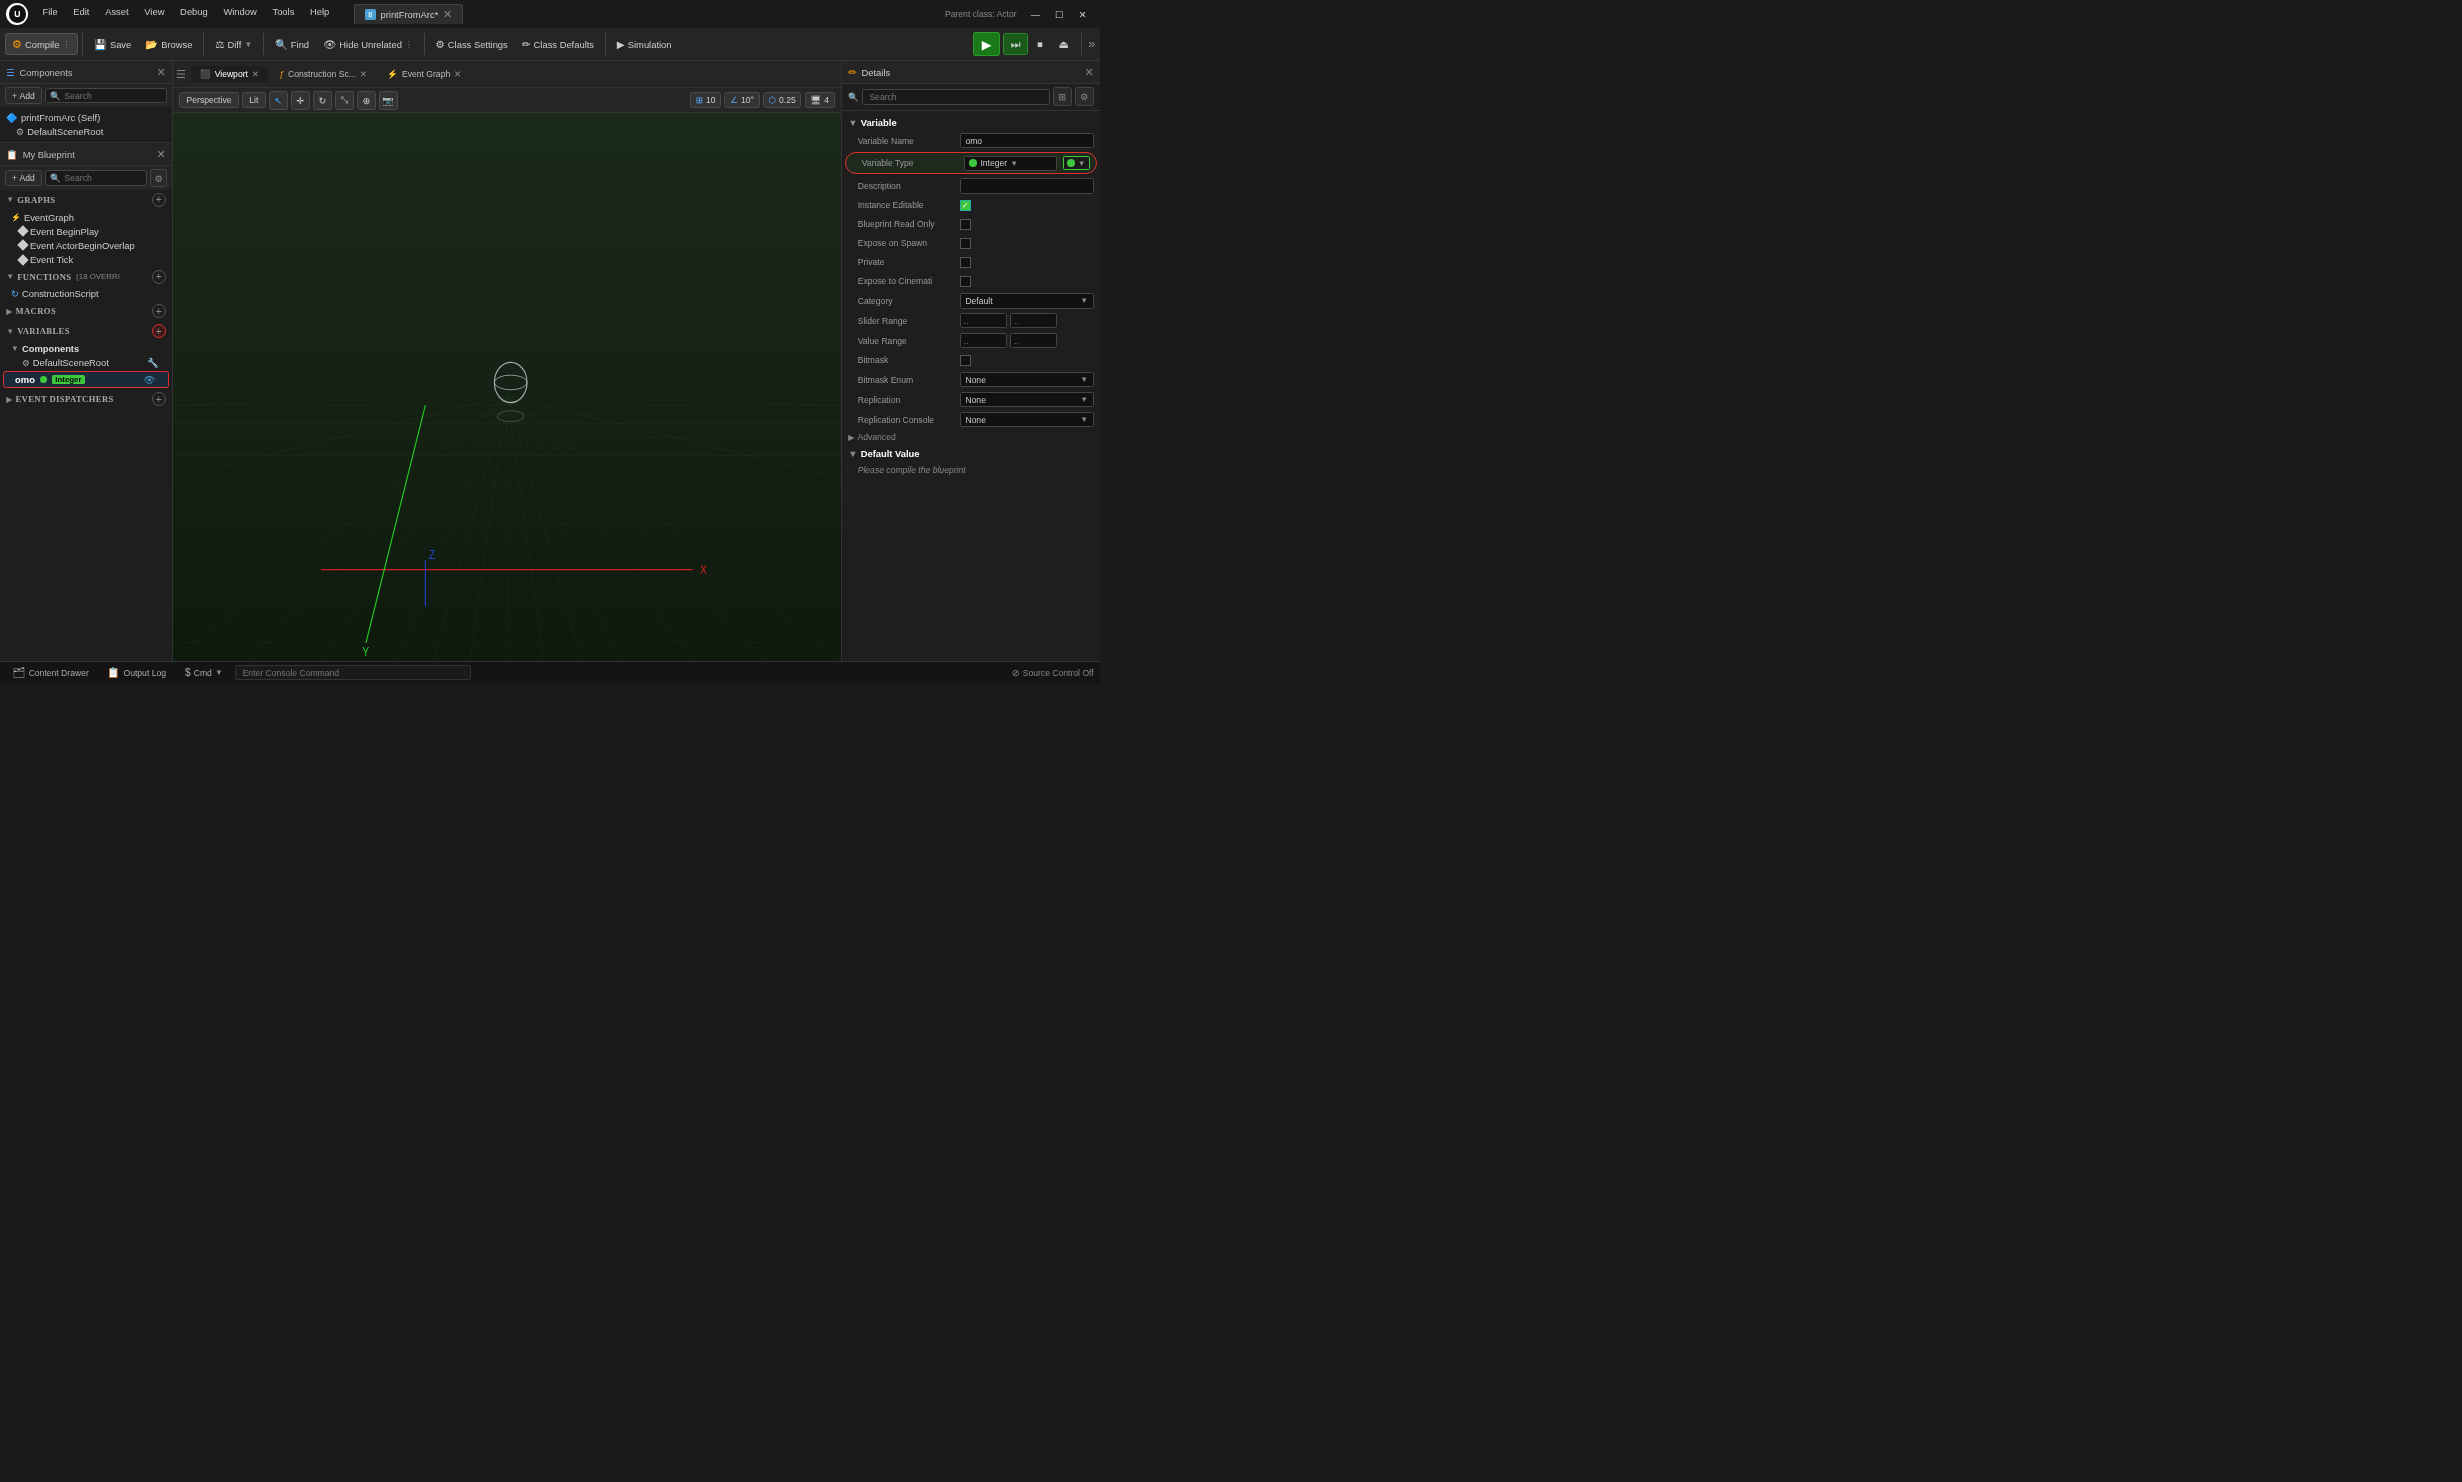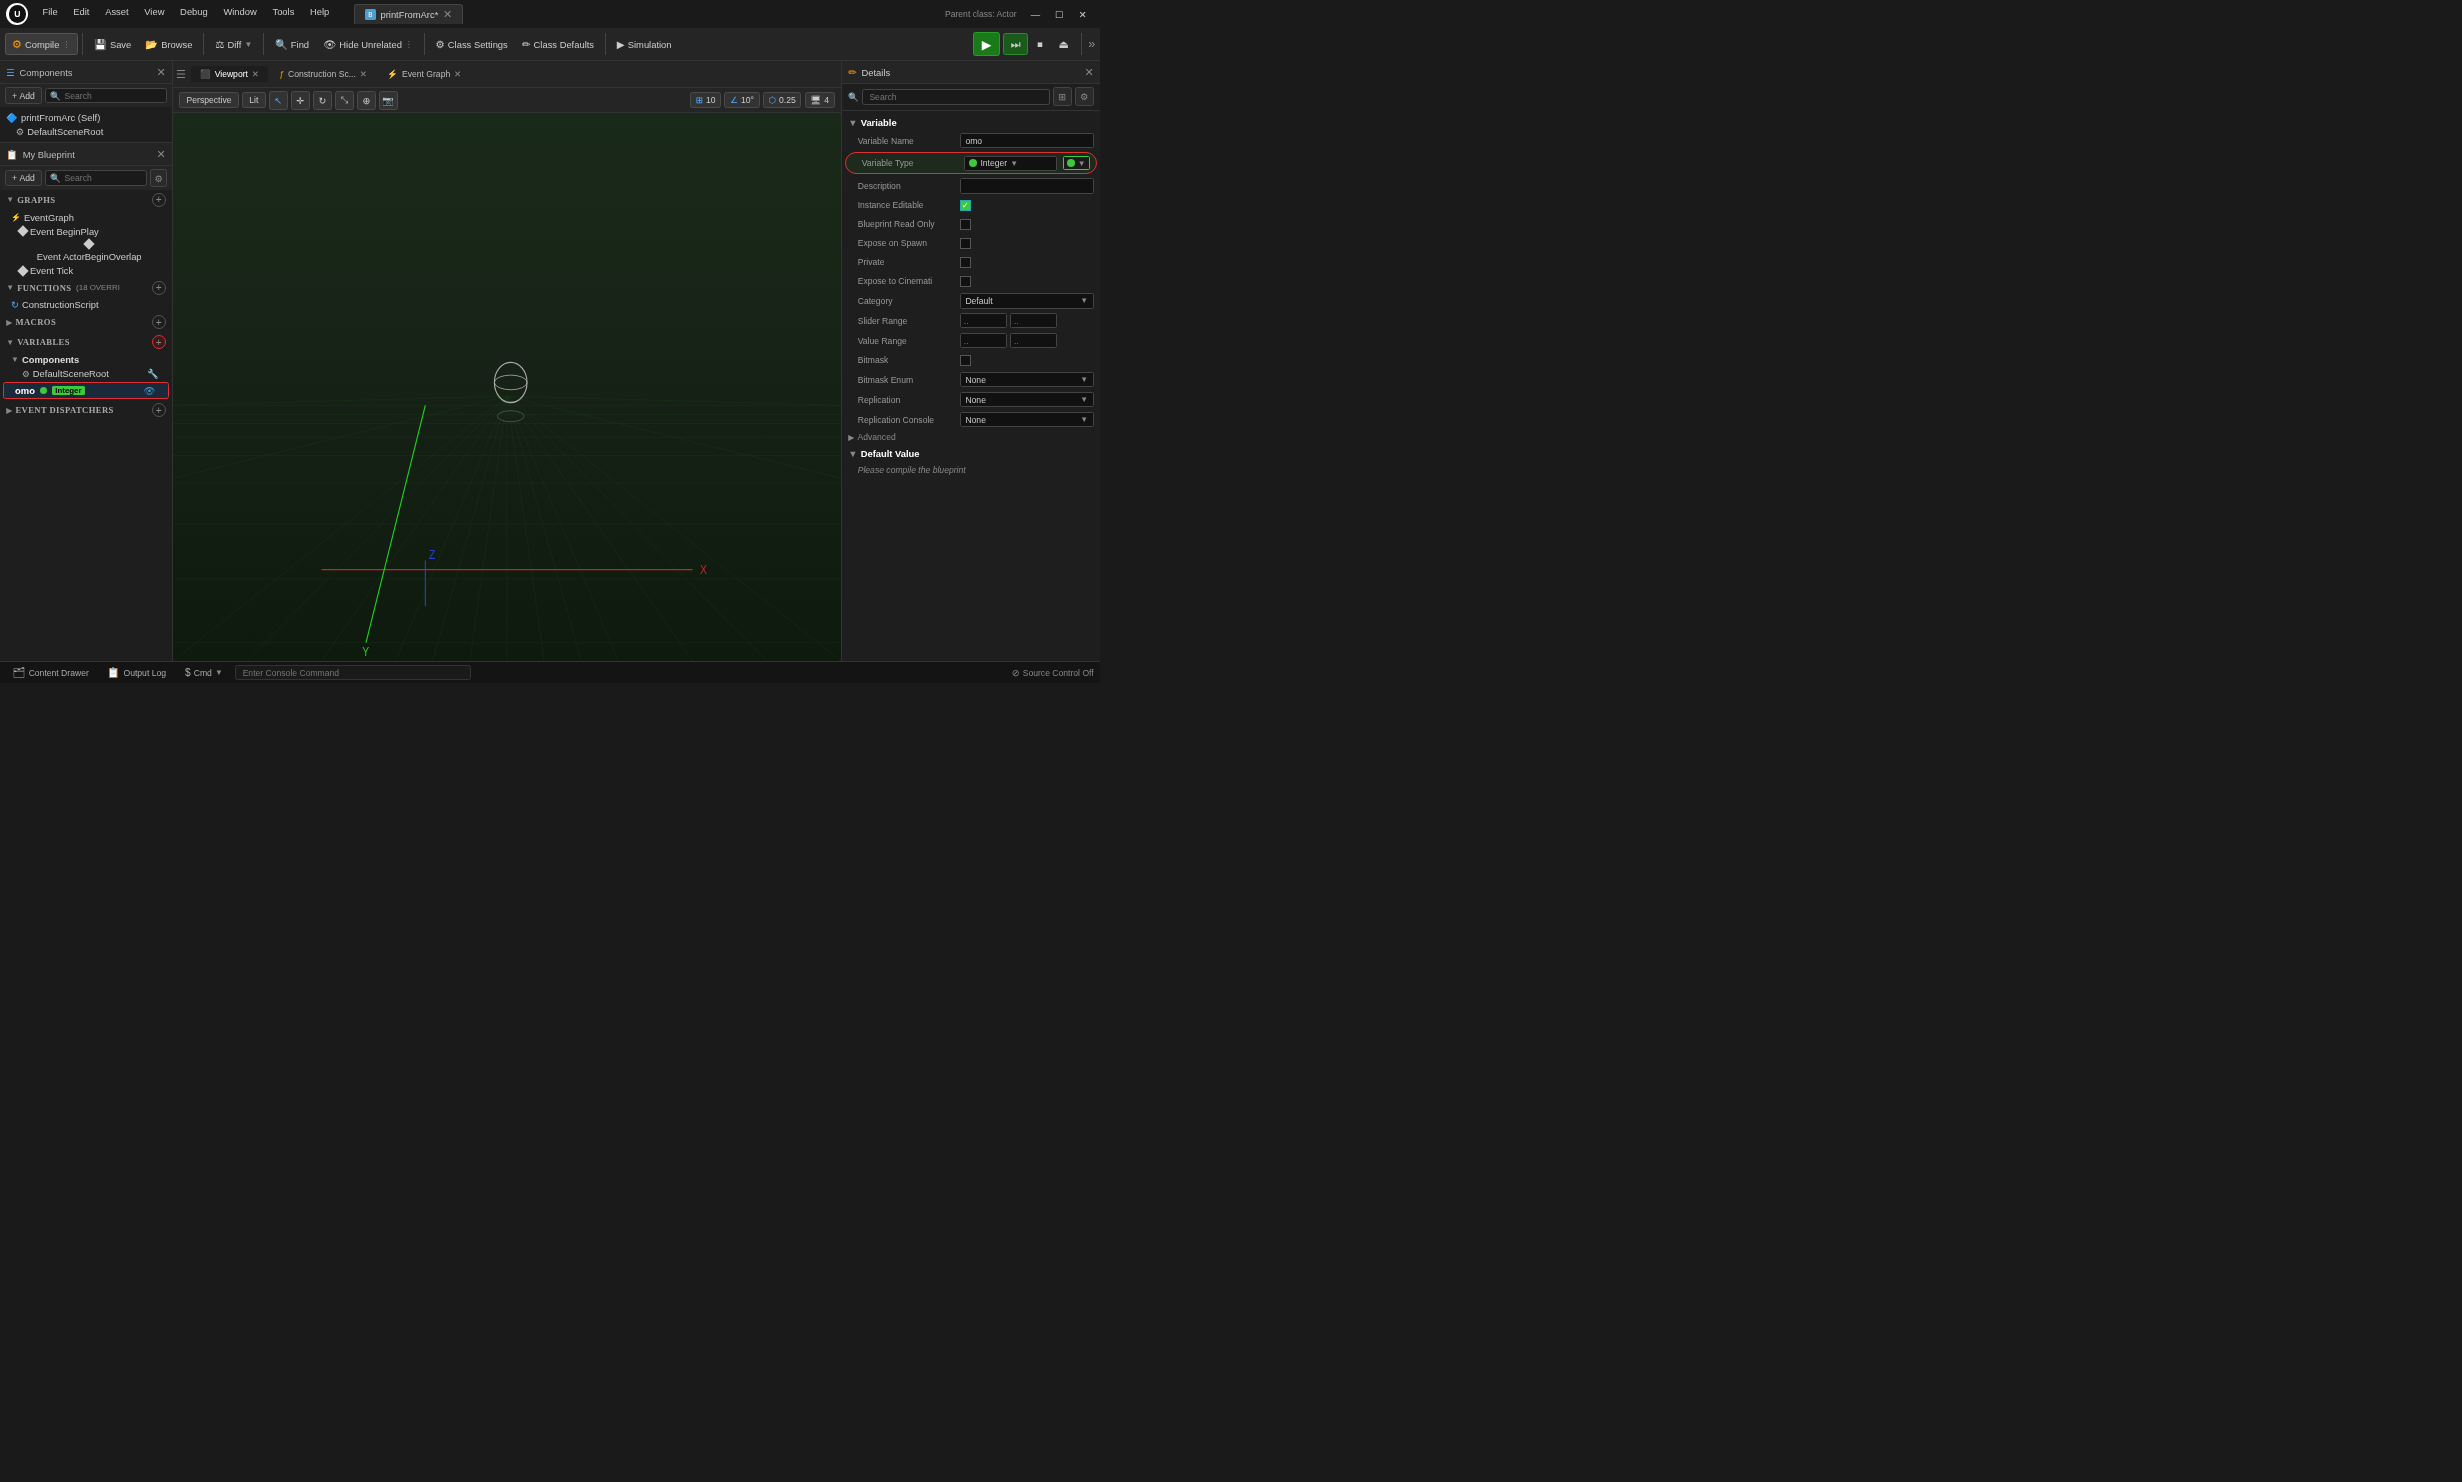--- a/index.html
+++ b/index.html
@@ -792,21 +792,21 @@
           <div class="cat-add-btn">+</div>
         </div>
         <div class="tree-item" style="padding-left:11px;">
           <span style="color:#888;font-size:7.9px;">⚡</span>
           <span>EventGraph</span>
         </div>
         <div class="tree-item" style="padding-left:19px;">
           <div class="diamond-icon"></div>
           <span>Event BeginPlay</span>
         </div>
-        <div class="tree-item" style="padding-left:19px;flex-direction:column;">
+        <div class="tree-item" style="padding-left:19px;">
           <div class="diamond-icon"></div>
           <span>Event ActorBeginOverlap</span>
         </div>
         <div class="tree-item" style="padding-left:19px;">
           <div class="diamond-icon"></div>
           <span>Event Tick</span>
         </div>
 
         <div class="tree-category">
           <span style="color:#888;font-size:7.9px;">▼</span>

